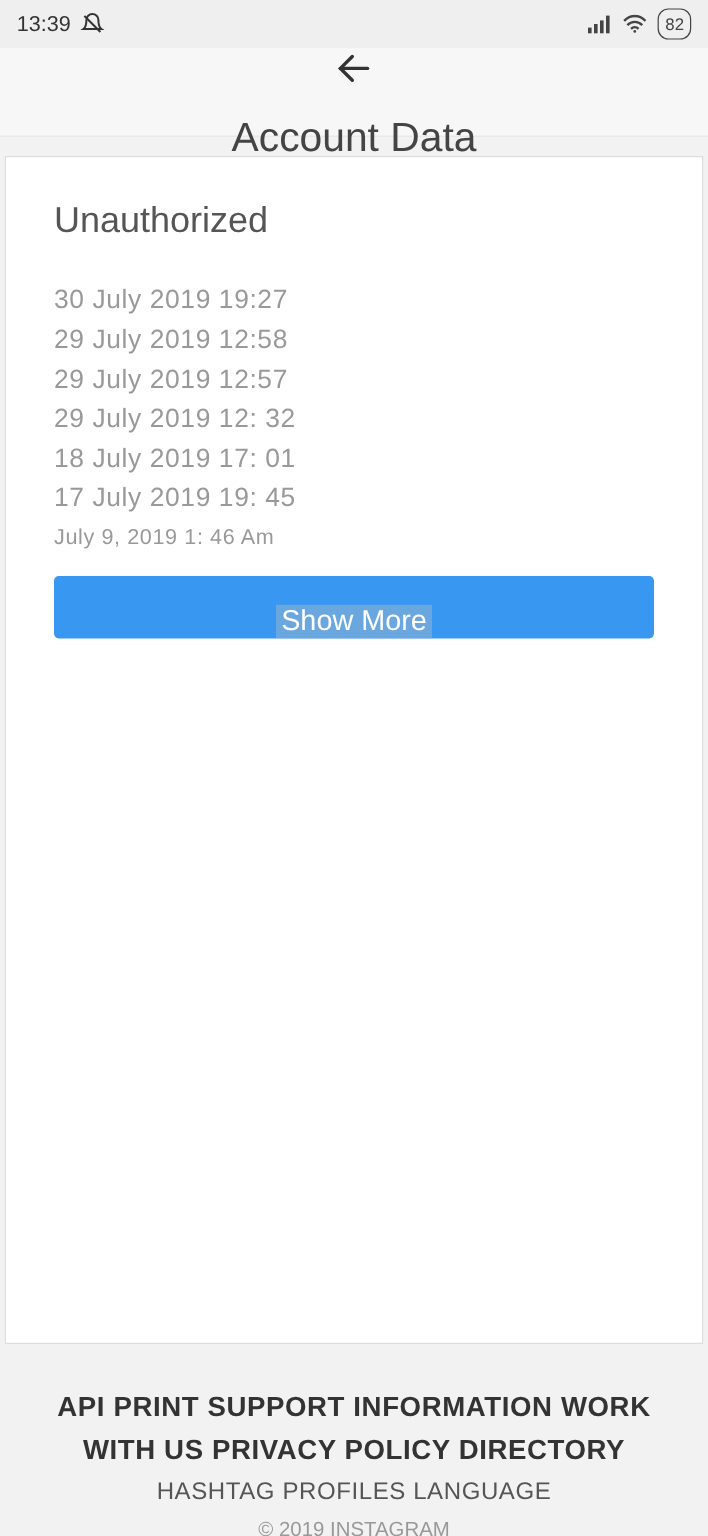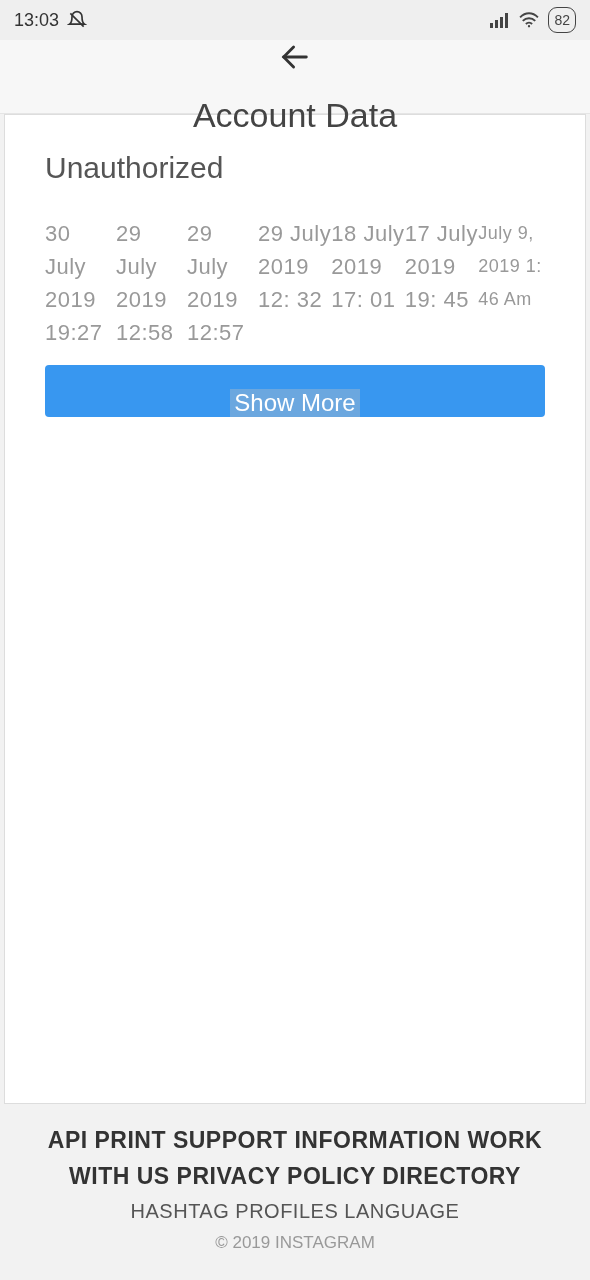--- a/index.html
+++ b/index.html
@@ -11,45 +11,45 @@
   .statusbar .left { display: flex; align-items: center; gap: 8px; }
   .statusbar .right { display: flex; align-items: center; gap: 8px; }
   .statusbar svg { display: block; }
   .header {
     height: 74px; background: #f7f7f7; border-bottom: 1px solid #e5e5e5;
     display: flex; align-items: center; padding: 0 16px; gap: 22px; flex-direction: column;
   }
   .header .back { width: 40px; height: 40px; display: flex; align-items: center; justify-content: center; cursor: pointer; }
   .header .title { font-size: 34px; font-weight: 500; color: #444; }
   .card {
-    background: #fff; border: 1px solid #ddd; margin: 0 4px; padding: 36px 40px 40px 40px;
+    background: #fff; border: 1px solid #ddd; margin: 16px 4px; padding: 36px 40px 40px 40px;
     min-height: 990px;
   }
   .card h2 { font-size: 30px; font-weight: 400; color: #555; margin-bottom: 32px; }
-  .entries { display: flex; flex-direction: row; }
+  .entries { display: flex; flex-direction: column; }
   .entry { font-size: 22px; color: #999; line-height: 33px; letter-spacing: 0.5px; }
   .entry.small { font-size: 18px; }
   .showmore {
     margin-top: 16px; width: 100%; height: 52px; background: #3897f0; color: #fff;
     border: none; border-radius: 4px; font-size: 24px; cursor: pointer;
     display: flex; align-items: flex-end; justify-content: center;
   }
   .showmore span { background: rgba(150,180,210,0.55); padding: 0 4px; color:#fff; }
   .footer { text-align: center; padding: 18px 24px 0 24px; }
   .footer-links { font-size: 23px; color: #333; line-height: 36px; letter-spacing: 0.5px; font-weight:700; }
   .footer-links2 { font-size: 20px; color: #555; margin-top: 6px; letter-spacing: 0.5px; }
   .copyright { font-size: 17px; color: #999; margin-top: 10px; }
   .battery-box { border: 1.6px solid #444; border-radius: 9px; padding: 4px 5px; font-size: 14px; line-height:16px; font-weight:400; color:#444;}
 </style>
 </head>
 <body>
 
 <div class="statusbar">
   <div class="left">
-    <span>13:03</span>
+    <span>13:39</span>
     <span>
       <svg width="20" height="20" viewBox="0 0 24 24" fill="none" stroke="#333" stroke-width="2">
         <path d="M18 8a6 6 0 10-12 0c0 7-3 9-3 9h18s-3-2-3-9"></path>
         <path d="M4 4 L20 20"></path>
       </svg>
     </span>
   </div>
   <div class="right">
     <span>
       <svg width="20" height="16" viewBox="0 0 20 16">

